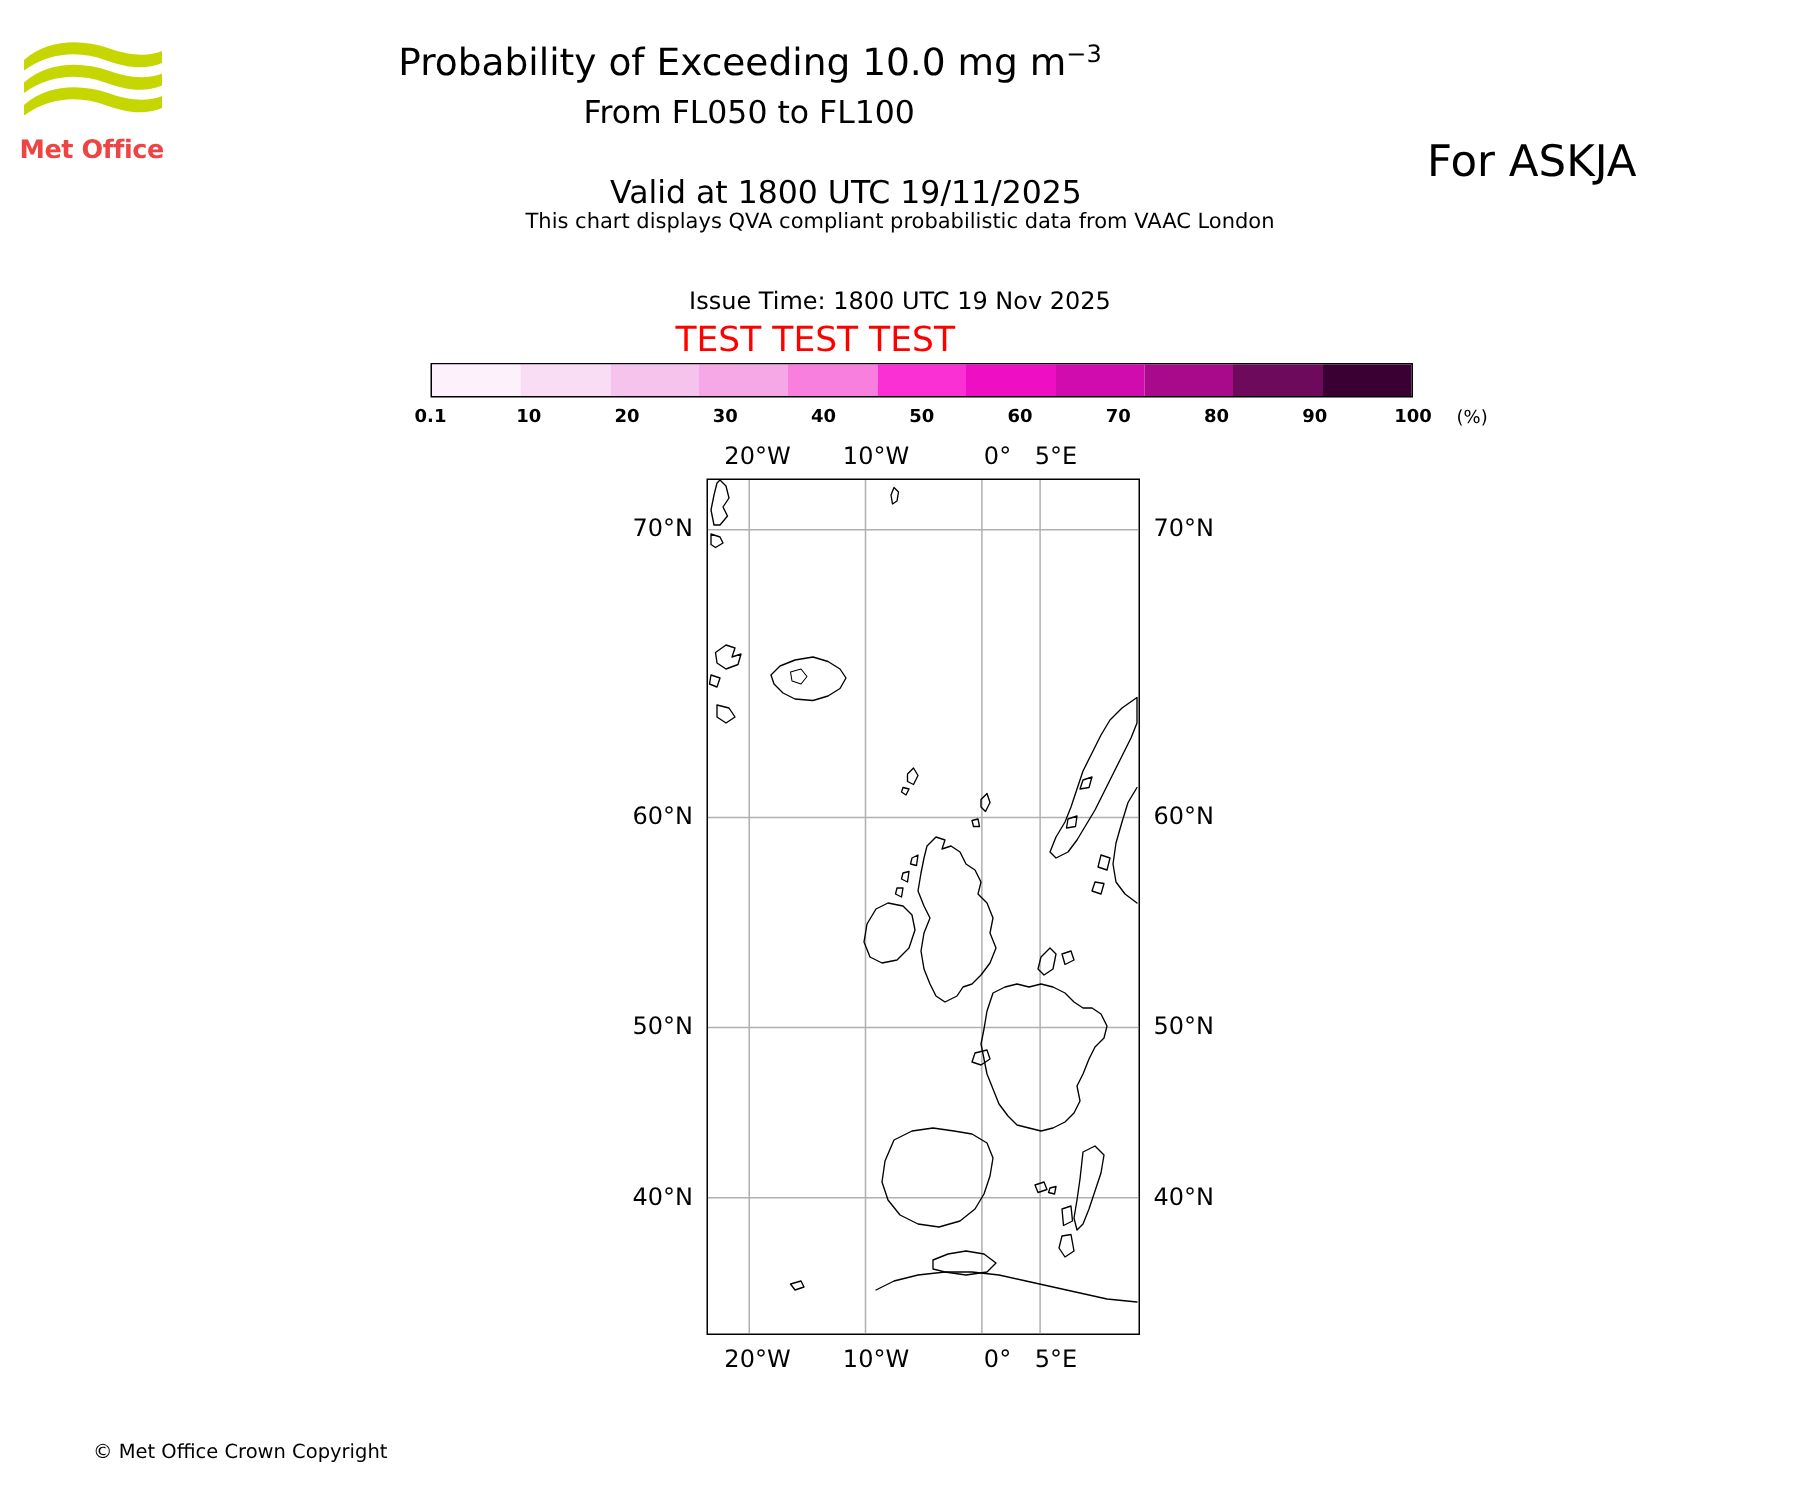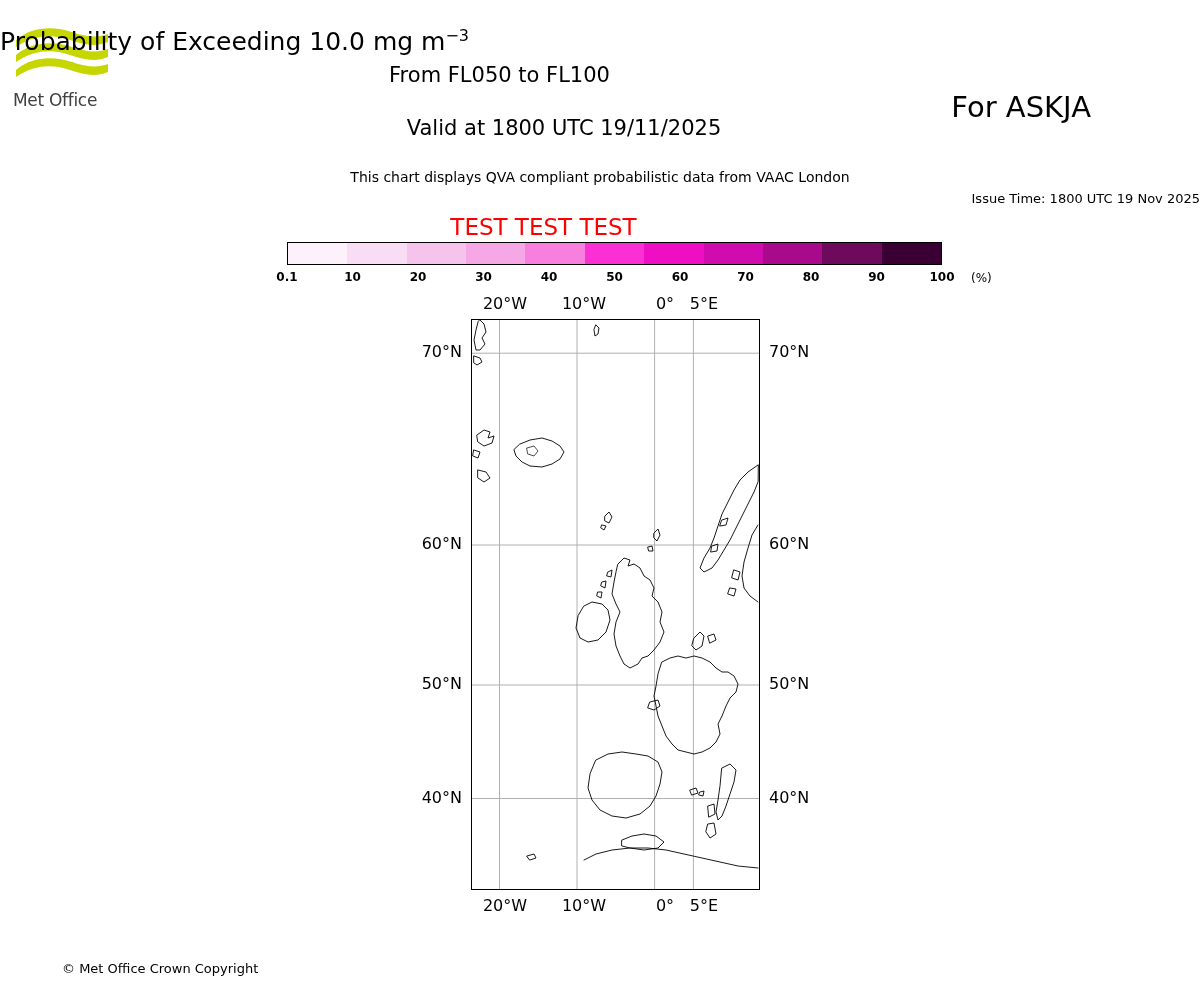--- a/index.html
+++ b/index.html
@@ -23,28 +23,29 @@
     top: 22px;
     width: 100px;
     height: 92px;
   }
   #logo svg { display: block; }
   #logo-text {
     position: absolute;
     left: 13px;
     top: 90px;
     font-size: 17px;
-    font-weight: normal;
+    font-weight: bold;
     letter-spacing: -0.3px;
-    color: #404040;
+    color: #ef4444;
   }
   #main-title {
     position: absolute;
     top: 26px;
     width: 1000px;
+    text-align: center;
     font-size: 25px;
     color: #000;
   }
   #main-title sup {
     font-size: 16px;
     vertical-align: super;
   }
   #subtitle-1 {
     position: absolute;
     top: 63px;
@@ -61,31 +62,31 @@
   }
   #subtitle-3 {
     position: absolute;
     top: 116px;
     width: 1128px;
     text-align: center;
     font-size: 21px;
   }
   #qva-note {
     position: absolute;
-    top: 169px;
+    top: 140px;
     width: 1200px;
     text-align: center;
     font-size: 14px;
   }
   #issue-time {
     position: absolute;
     top: 191px;
     width: 1200px;
-    text-align: right;
-    font-size: 13px;
+    text-align: center;
+    font-size: 16px;
   }
   #test-banner {
     position: absolute;
     top: 214px;
     width: 1087px;
     text-align: center;
     font-size: 23px;
     color: #ff0000;
   }
 

